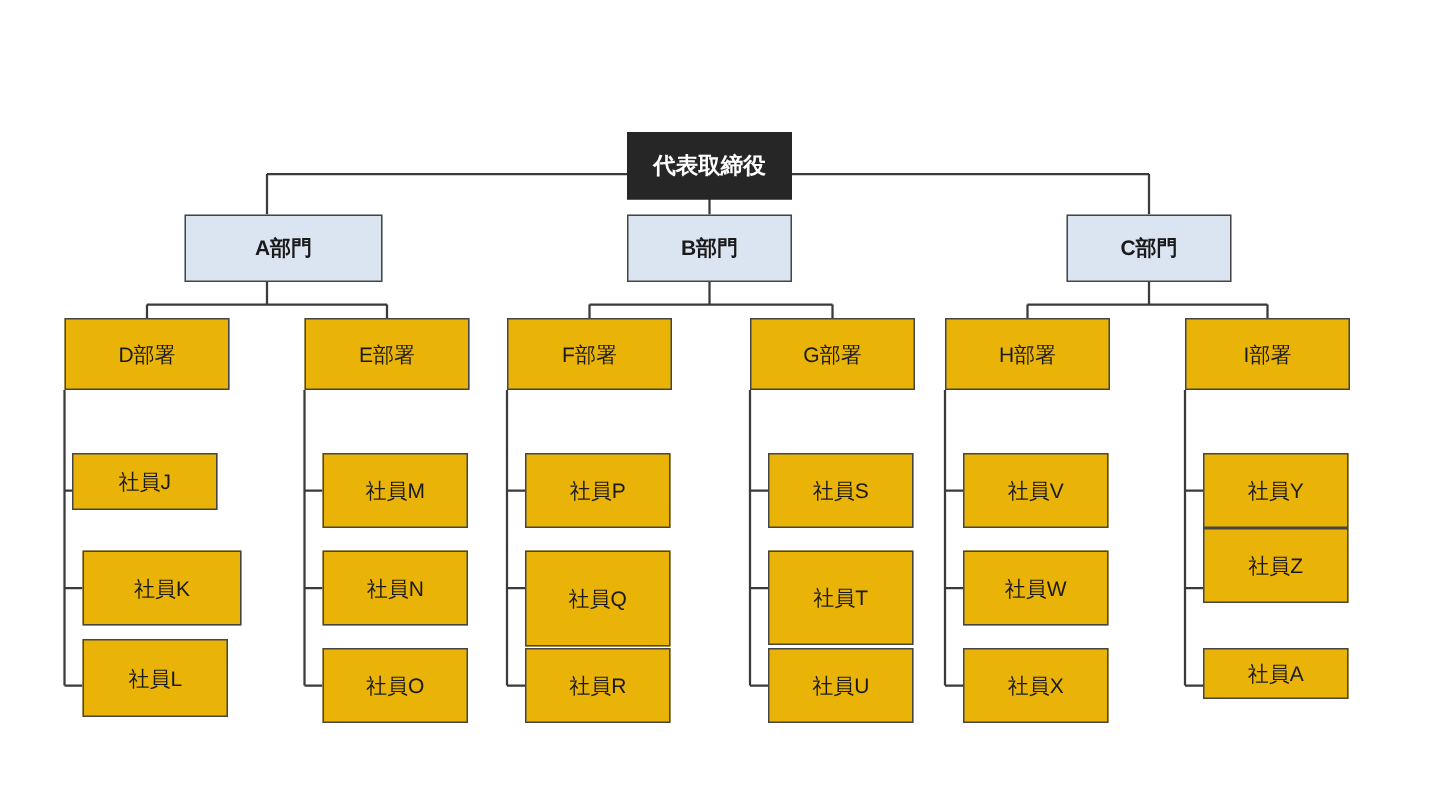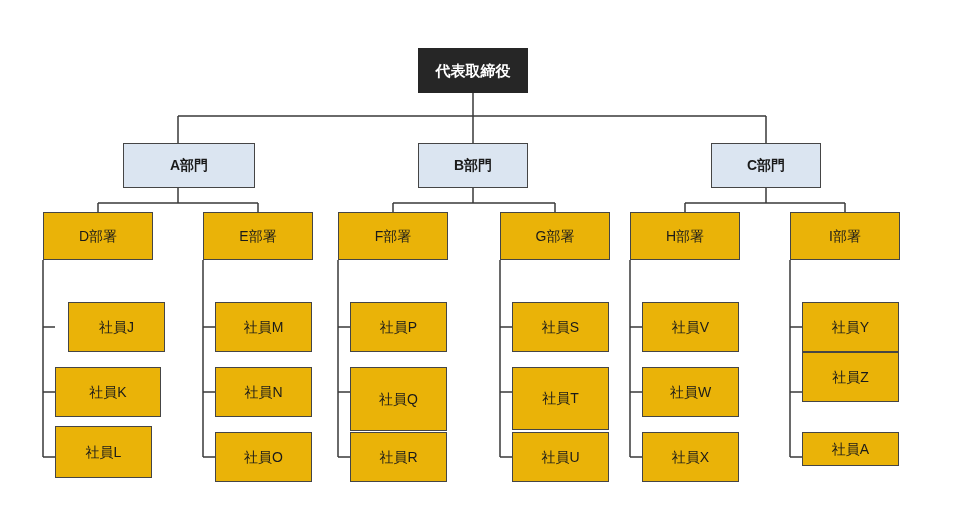--- a/index.html
+++ b/index.html
@@ -28,20 +28,21 @@
     text-align:center;
     line-height:1.2;
     white-space:nowrap;
   }
   .node--ceo{
     background:var(--ceo-bg,#262626);
     border-color:var(--ceo-bg,#262626);
     color:var(--ceo-text,#ffffff);
     font-weight:bold;
     font-size:15px;
+    margin-top:40px;
   }
   .node--dept{
     background:var(--department-bg,#dbe5f1);
     font-weight:bold;
   }
 </style>
 </head>
 <body>
 
 <div class="canvas">
@@ -66,21 +67,21 @@
   <div class="node node--dept" style="left:418px;top:143px;width:110px;height:45px">B部門</div>
   <div class="node node--dept" style="left:711px;top:143px;width:110px;height:45px">C部門</div>
 
   <div class="node" style="left:43px;top:212px;width:110px;height:48px">D部署</div>
   <div class="node" style="left:203px;top:212px;width:110px;height:48px">E部署</div>
   <div class="node" style="left:338px;top:212px;width:110px;height:48px">F部署</div>
   <div class="node" style="left:500px;top:212px;width:110px;height:48px">G部署</div>
   <div class="node" style="left:630px;top:212px;width:110px;height:48px">H部署</div>
   <div class="node" style="left:790px;top:212px;width:110px;height:48px">I部署</div>
 
-  <div class="node" style="left:68px;top:302px;width:97px;height:50px">社員J</div>
+  <div class="node" style="left:48px;top:302px;width:97px;height:38px">社員J</div>
   <div class="node" style="left:55px;top:367px;width:106px;height:50px">社員K</div>
   <div class="node" style="left:55px;top:426px;width:97px;height:52px">社員L</div>
 
   <div class="node" style="left:215px;top:302px;width:97px;height:50px">社員M</div>
   <div class="node" style="left:215px;top:367px;width:97px;height:50px">社員N</div>
   <div class="node" style="left:215px;top:432px;width:97px;height:50px">社員O</div>
 
   <div class="node" style="left:350px;top:302px;width:97px;height:50px">社員P</div>
   <div class="node" style="left:350px;top:367px;width:97px;height:64px">社員Q</div>
   <div class="node" style="left:350px;top:432px;width:97px;height:50px">社員R</div>

